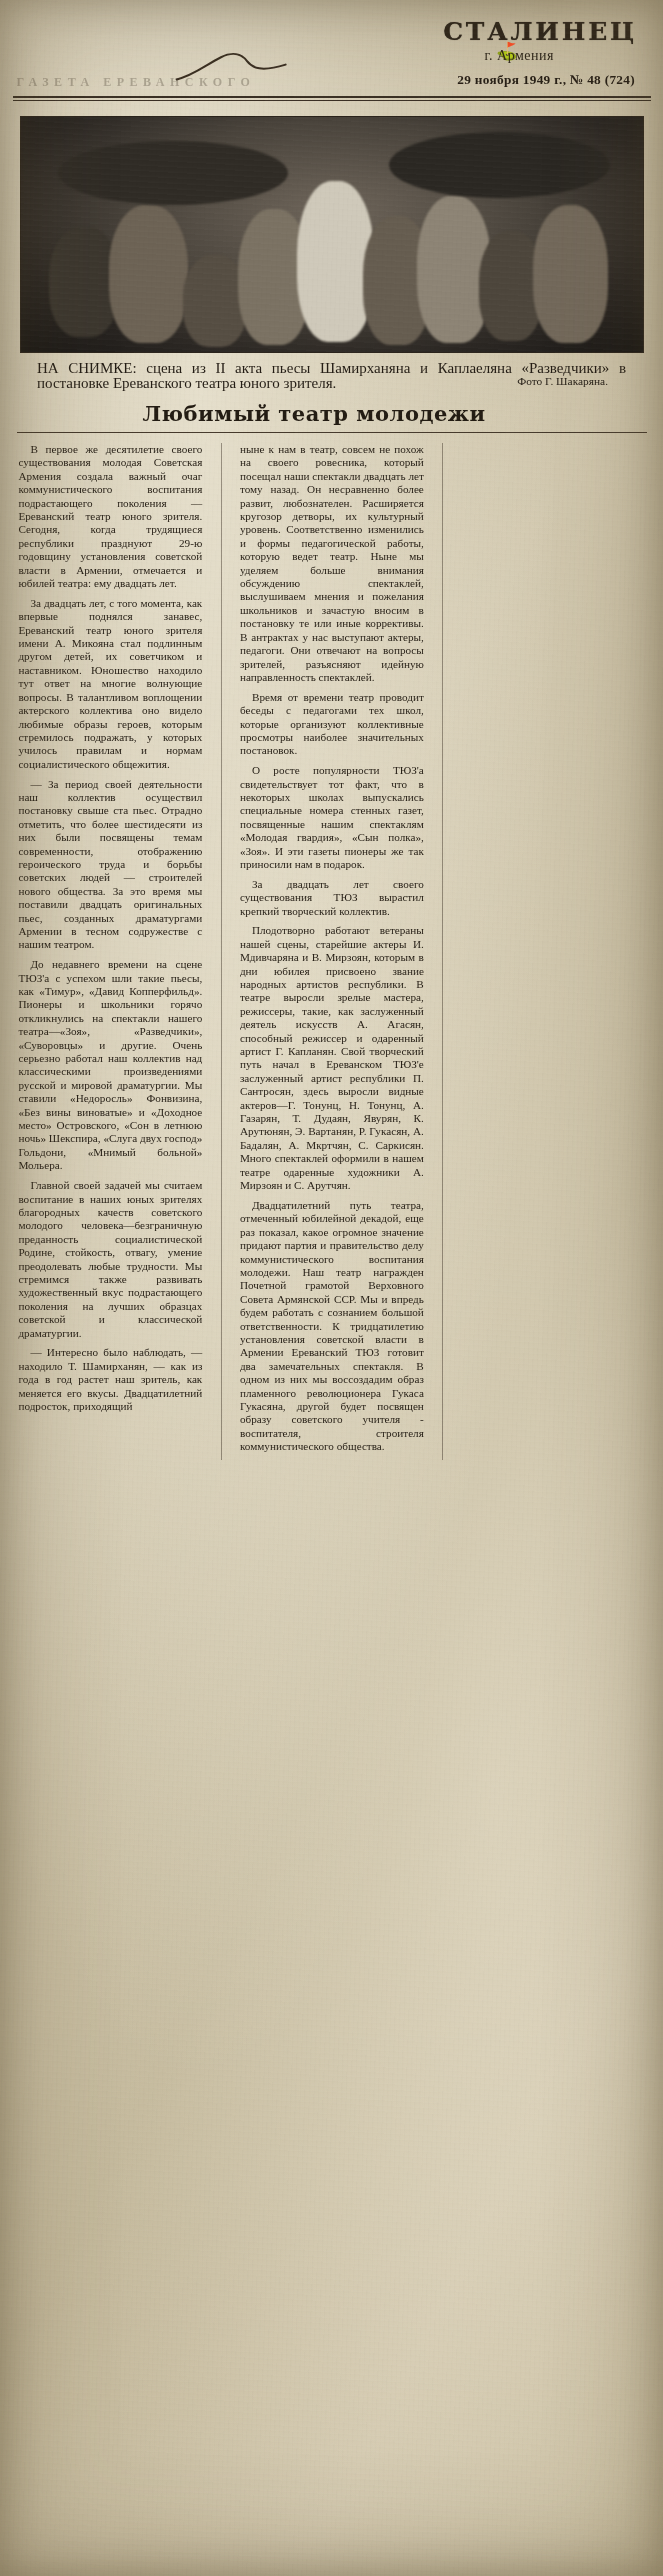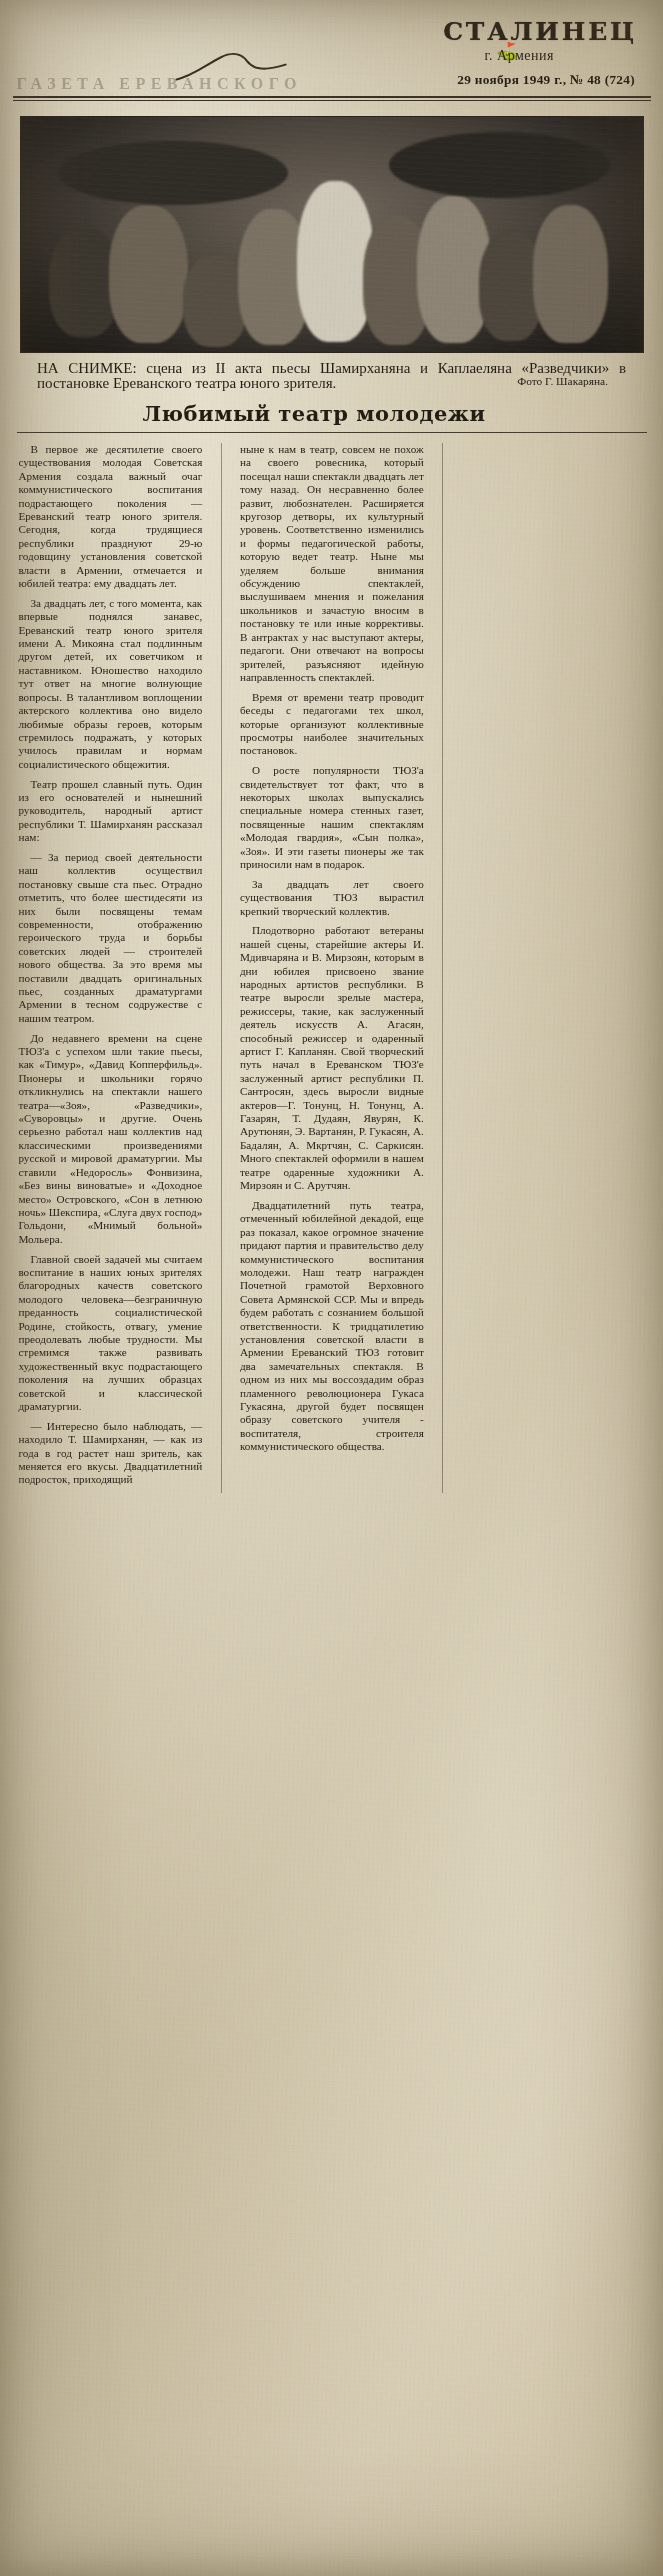--- a/index.html
+++ b/index.html
@@ -89,21 +89,21 @@
     left: 173px;
     top: 48px;
     width: 120px;
     height: 37px;
   }
   .ghost-text {
     position: absolute;
     left: 16.6px;
     top: 75px;
     width: 331px;
-    font-size: 16px;
+    font-size: 12px;
     color: rgba(60,50,35,0.30);
     letter-spacing: 5.5px;
     font-weight: bold;
     white-space: nowrap;
     overflow: hidden;
   }
   .rule {
     position: absolute;
     left: 13px;
     width: 638px;
@@ -238,21 +238,20 @@
   <div class="photo-caption">НА СНИМКЕ: сцена из II акта пьесы Шамирханяна и Каплаеляна «Разведчики» в постановке Ереванского театра юного зрителя.</div>
   <div class="photo-credit">Фото Г. Шакаряна.</div>
 
   <div class="headline">Любимый театр молодежи</div>
   <div class="hrule"></div>
 
   <div class="cols">
     <div class="col">
       <p>В первое же десятилетие своего существования молодая Советская Армения создала важный очаг коммунистического воспитания подрастающего поколения — Ереванский театр юного зрителя. Сегодня, когда трудящиеся республики празднуют 29-ю годовщину установления советской власти в Армении, отмечается и юбилей театра: ему двадцать лет.</p>
       <p>За двадцать лет, с того момента, как впервые поднялся занавес, Ереванский театр юного зрителя имени А. Микояна стал подлинным другом детей, их советчиком и наставником. Юношество находило тут ответ на многие волнующие вопросы. В талантливом воплощении актерского коллектива оно видело любимые образы героев, которым стремилось подражать, у которых училось правилам и нормам социалистического общежития.</p>
-      <p>Театр прошел славный путь. Один из его основателей и нынешний руководитель, народный артист республики Т. Шамирханян рассказал нам:</p>
       <p>— За период своей деятельности наш коллектив осуществил постановку свыше ста пьес. Отрадно отметить, что более шестидесяти из них были посвящены темам современности, отображению героического труда и борьбы советских людей — строителей нового общества. За это время мы поставили двадцать оригинальных пьес, созданных драматургами Армении в тесном содружестве с нашим театром.</p>
       <p>До недавнего времени на сцене ТЮЗ'а с успехом шли такие пьесы, как «Тимур», «Давид Копперфильд». Пионеры и школьники горячо откликнулись на спектакли нашего театра—«Зоя», «Разведчики», «Суворовцы» и другие. Очень серьезно работал наш коллектив над классическими произведениями русской и мировой драматургии. Мы ставили «Недоросль» Фонвизина, «Без вины виноватые» и «Доходное место» Островского, «Сон в летнюю ночь» Шекспира, «Слуга двух господ» Гольдони, «Мнимый больной» Мольера.</p>
       <p>Главной своей задачей мы считаем воспитание в наших юных зрителях благородных качеств советского молодого человека—безграничную преданность социалистической Родине, стойкость, отвагу, умение преодолевать любые трудности. Мы стремимся также развивать художественный вкус подрастающего поколения на лучших образцах советской и классической драматургии.</p>
       <p>— Интересно было наблюдать, — находило Т. Шамирханян, — как из года в год растет наш зритель, как меняется его вкусы. Двадцатилетний подросток, приходящий</p>
     </div>
 
     <div class="coldiv"></div>
 
     <div class="col">
       <p class="noind">ныне к нам в театр, совсем не похож на своего ровесника, который посещал наши спектакли двадцать лет тому назад. Он несравненно более развит, любознателен. Расширяется кругозор детворы, их культурный уровень. Соответственно изменились и формы педагогической работы, которую ведет театр. Ныне мы уделяем больше внимания обсуждению спектаклей, выслушиваем мнения и пожелания школьников и зачастую вносим в постановку те или иные коррективы. В антрактах у нас выступают актеры, педагоги. Они отвечают на вопросы зрителей, разъясняют идейную направленность спектаклей.</p>

